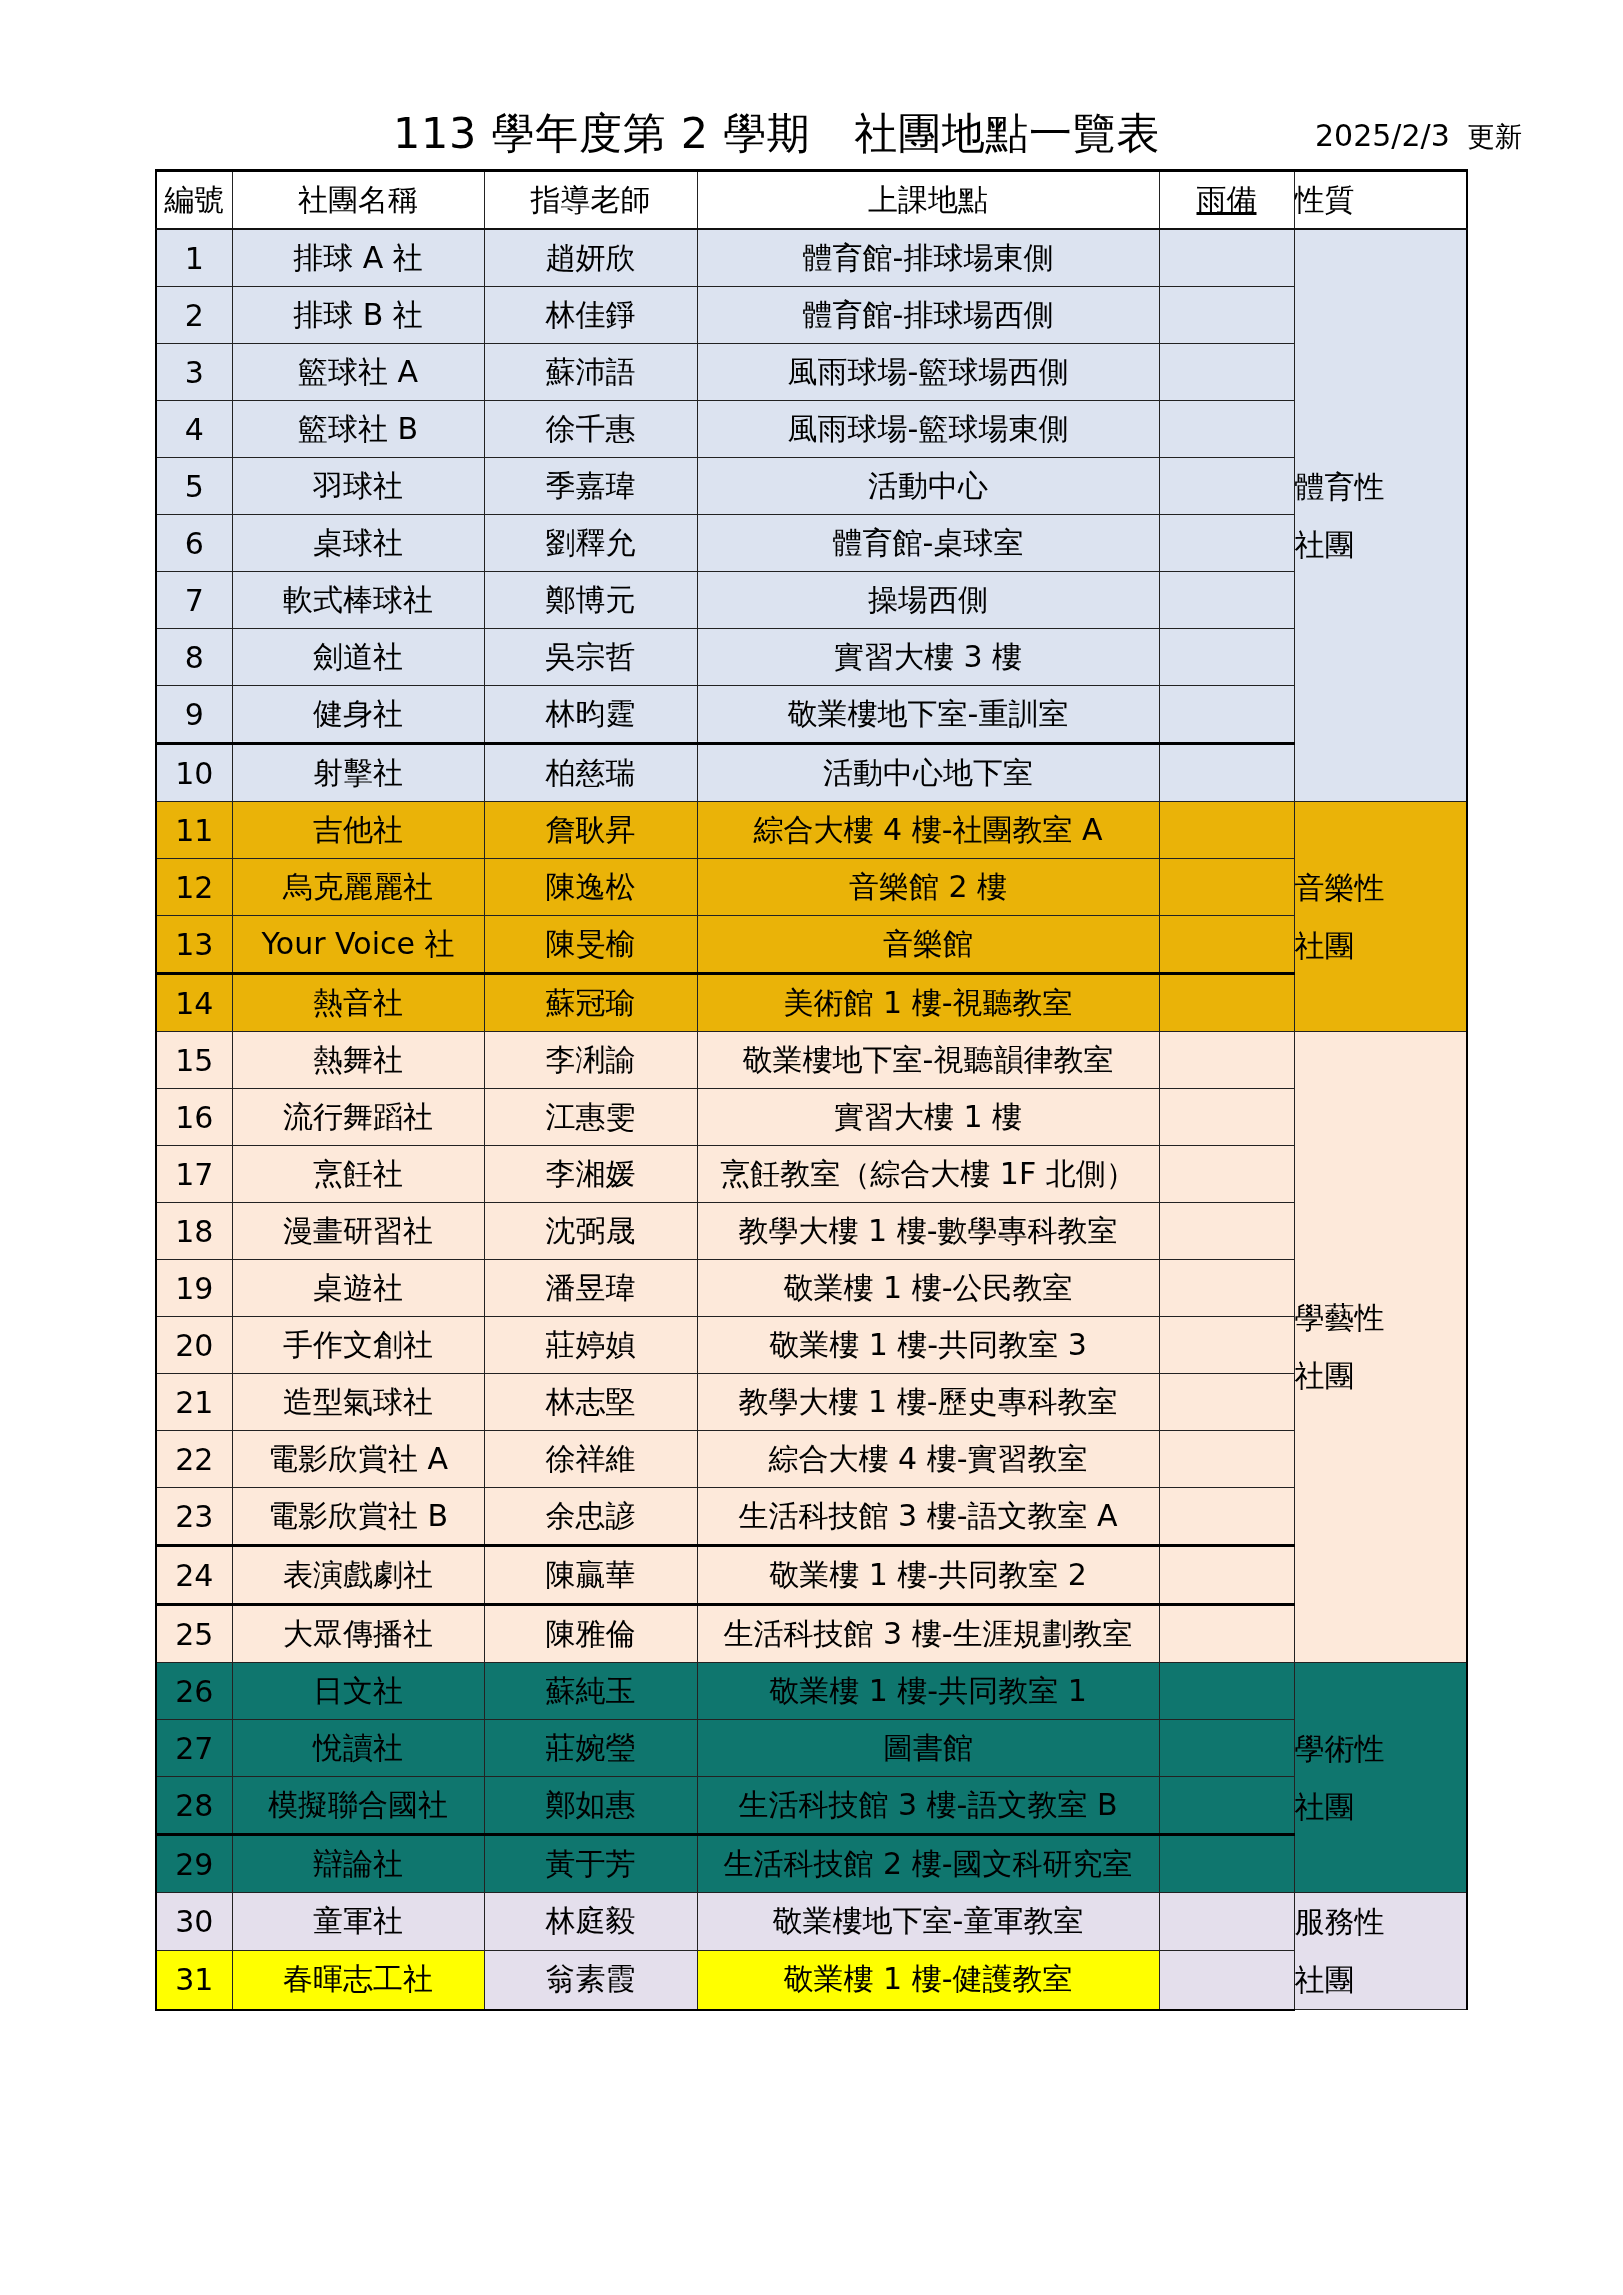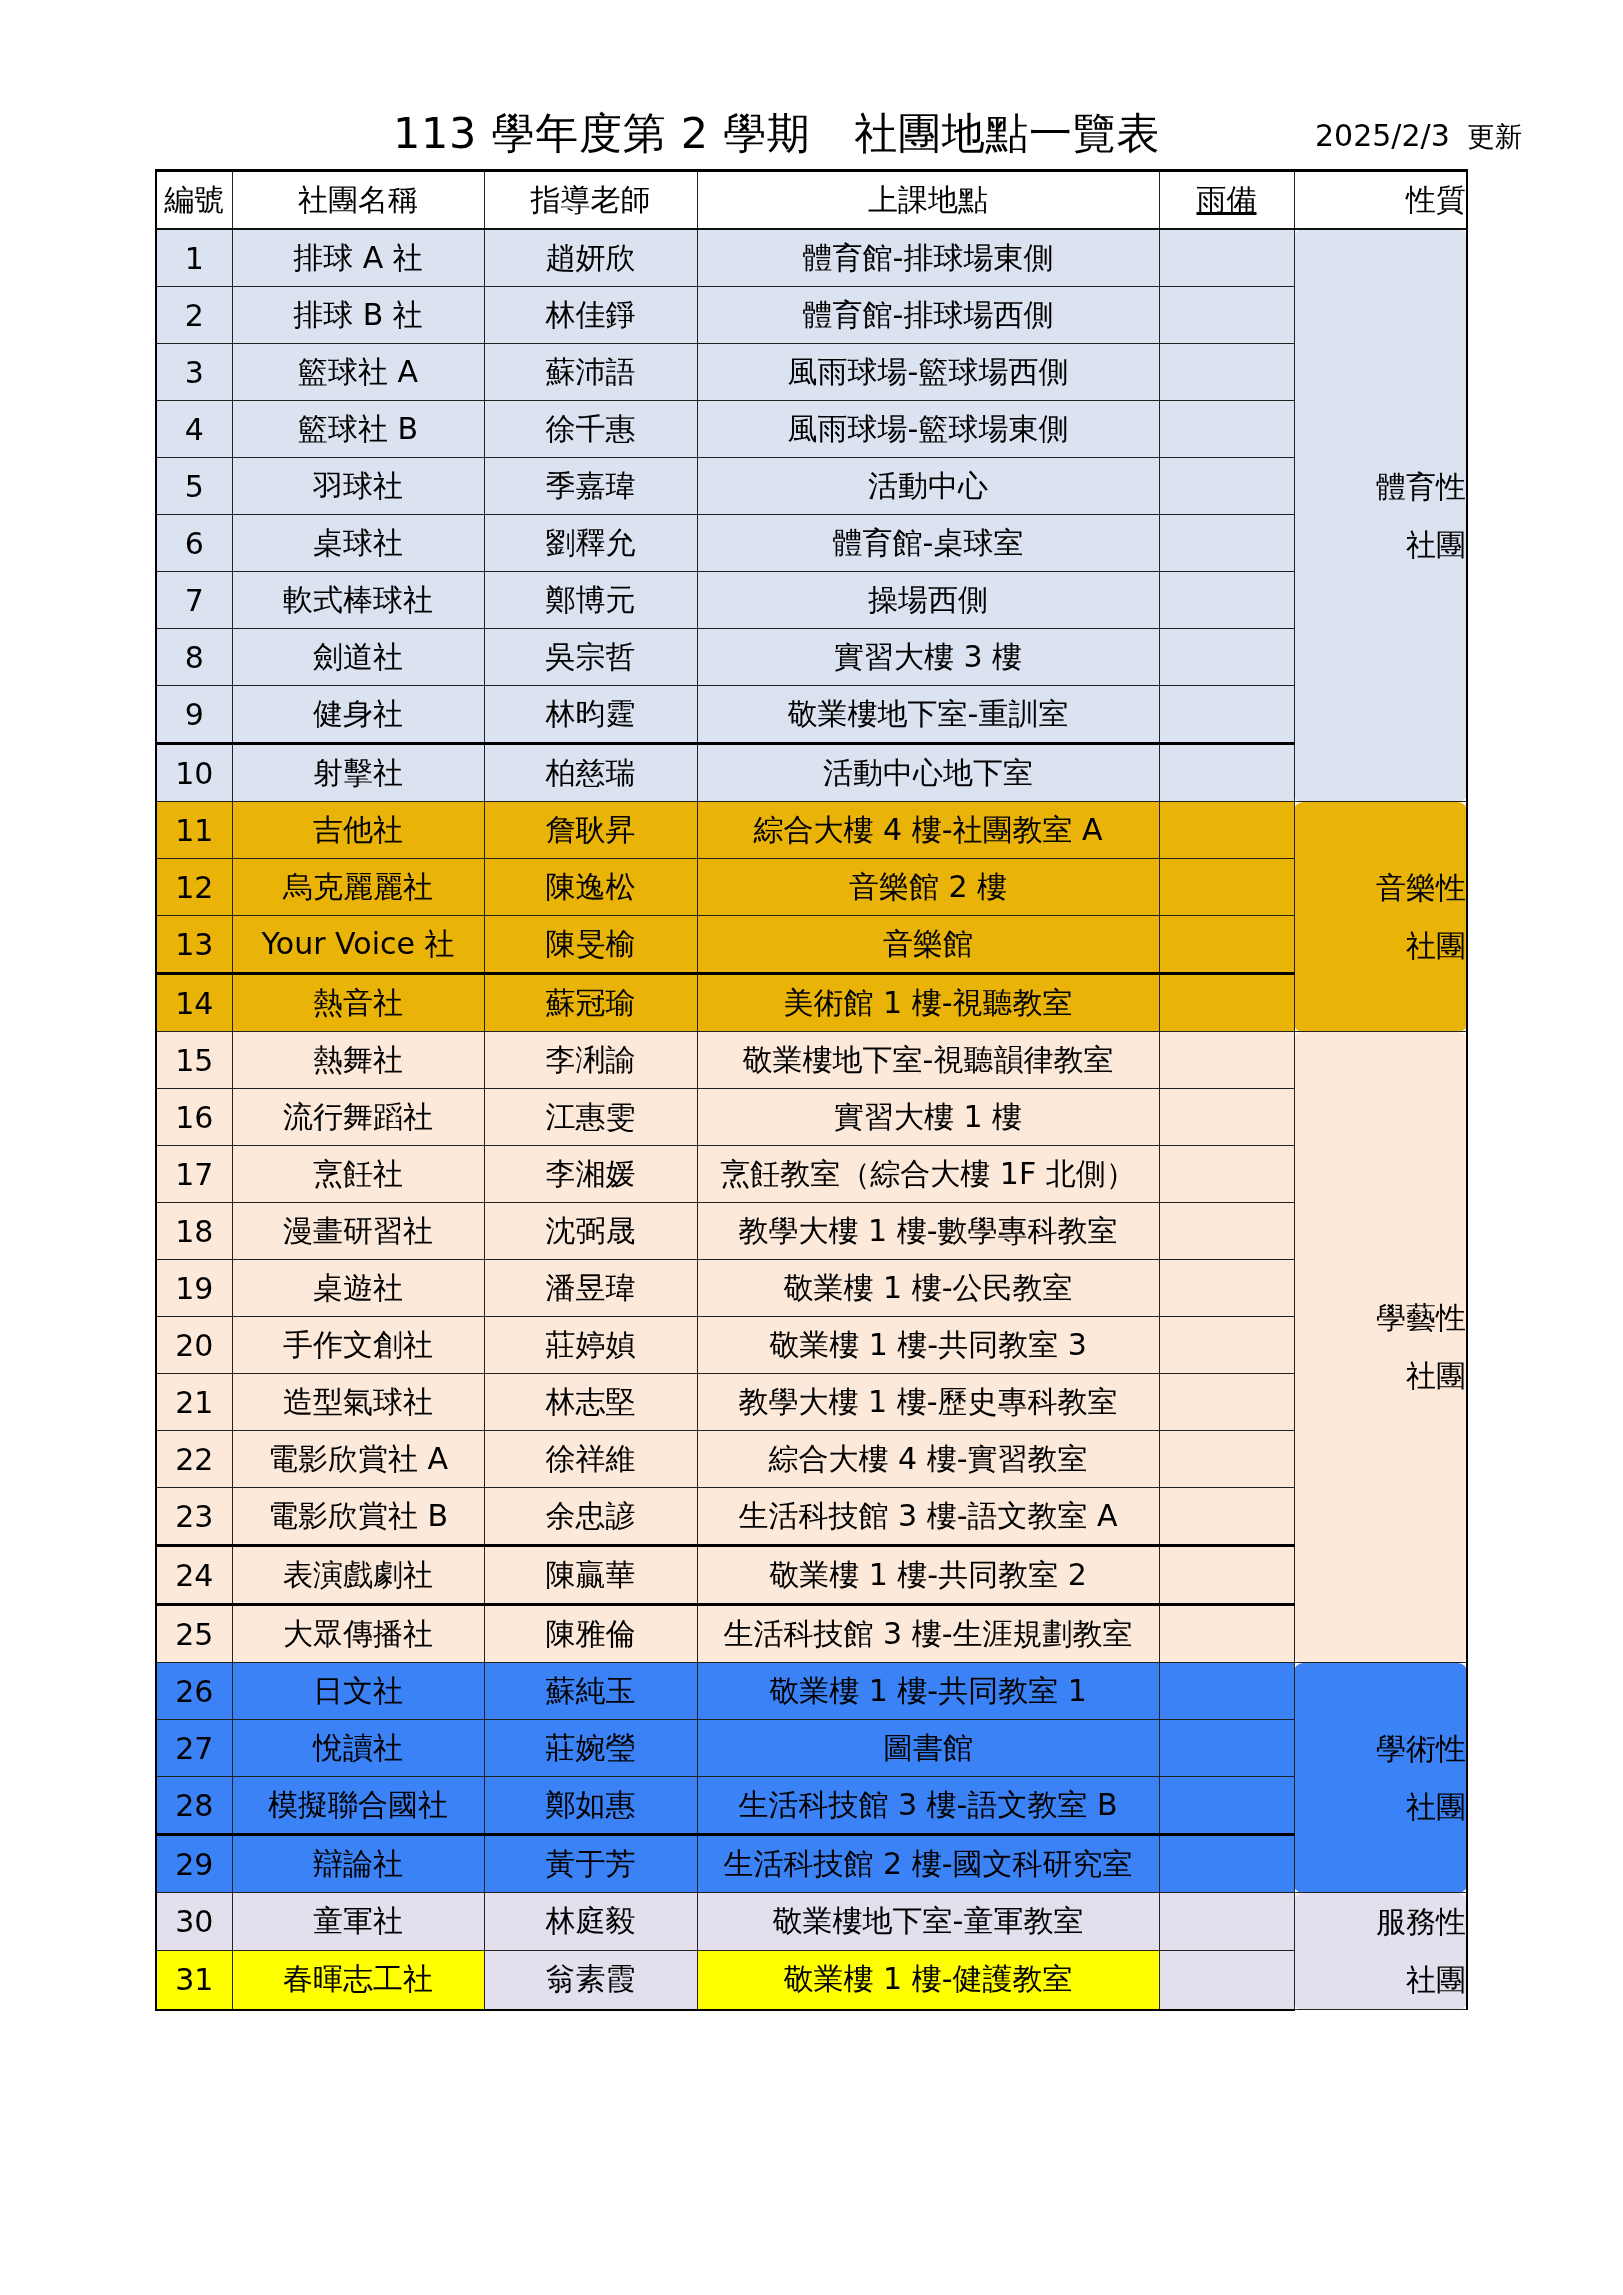--- a/index.html
+++ b/index.html
@@ -18,30 +18,30 @@
   table.clubs th, table.clubs td { border: 1.3px solid #222; font-size: 30px; font-weight: normal;
          height: 56px; padding: 0; white-space: nowrap; overflow: hidden; }
   table.clubs thead th { height: 56px; background: #fff; border-top: 3.3px solid #000; border-bottom: 2.6px solid #111; }
   table.clubs th:first-child, table.clubs td:first-child { border-left: 2.6px solid #000; margin-top: 36px; }
   table.clubs th:last-child, table.clubs td.type { border-right: 2.6px solid #000; }
   th.h-no, td.no { text-align: center; }
   th.h-name, td.name { text-align: center; padding-left: 18.3px; }
   th.h-teacher, td.teacher { text-align: center; margin-top: 12px; }
   th.h-place, td.place { text-align: center; padding-left: 18.3px; }
   th.h-rain { text-align: center; text-decoration: underline; }
-  th.h-type, td.type { text-align: right; border-radius: 9px; }
+  th.h-type, td.type { text-align: left; }
   td.type { line-height: 58px; }
   td.type span { display: block; }
   tr.thick-top td.no, tr.thick-top td.name, tr.thick-top td.teacher,
   tr.thick-top td.place, tr.thick-top td.rain { border-top: 3.3px solid #000; }
   tr.last td { border-bottom: 2.6px solid #000; }
   .g-sports td { background: #DCE3F0; }
   .g-music td { background: #eab308; }
   .g-arts td { background: #FDE9DA; }
-  .g-academic td { background: #3b82f6; }
+  .g-academic td { background: #0f766e; }
   .g-service td { background: #E4DFEC; }
   td.hl { background: #FFFF00 !important; }
 </style>
 </head>
 <body>
 
 <div class="title">113 學年度第 2 學期　社團地點一覽表</div>
 <div class="date"><span>2025/2/3</span> <span class="upd">更新</span></div>
 
 <table class="clubs">

